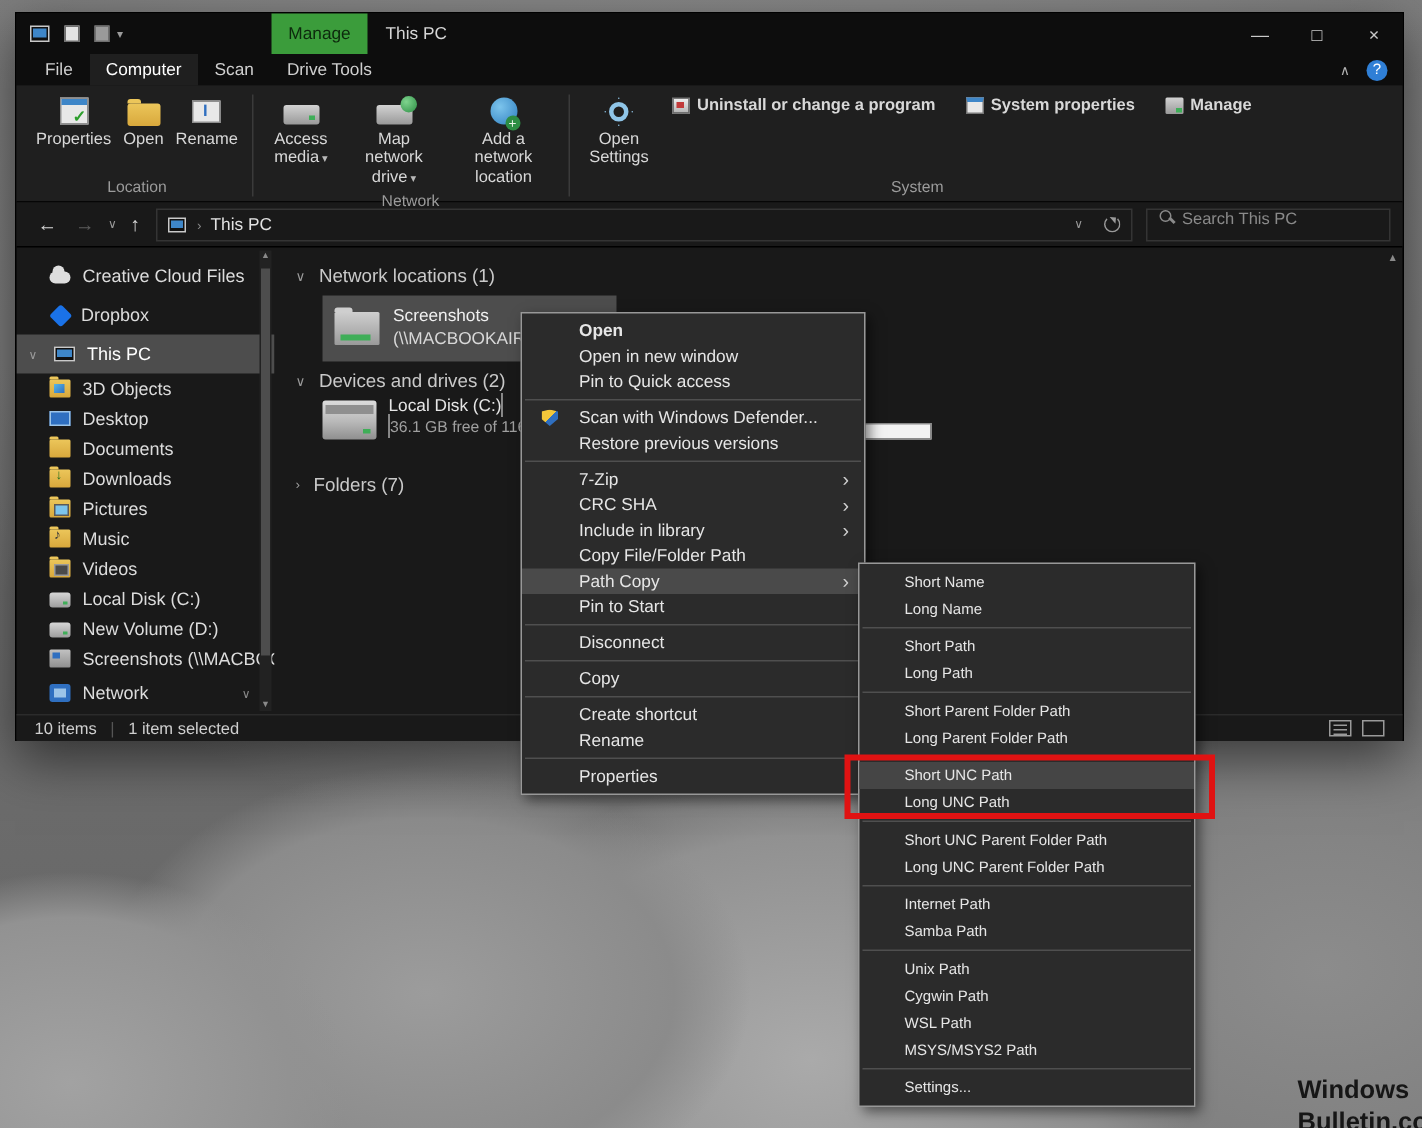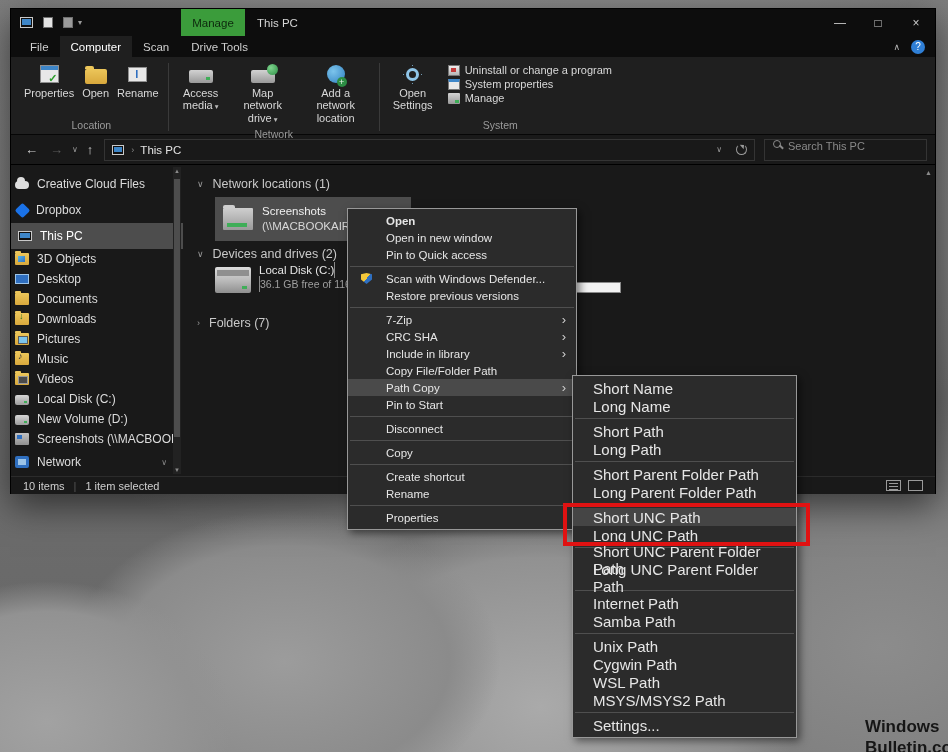--- a/index.html
+++ b/index.html
@@ -65,21 +65,21 @@
   .ri-media { width:24px; height:13px; background:linear-gradient(#d2d2d2,#999); border-radius:2px; position:relative; margin-top:5px; }
   .ri-media::after { content:''; position:absolute; right:3px; bottom:3px; width:4px; height:3px; background:#3fae58; }
   .ri-mapdrive { width:24px; height:13px; background:linear-gradient(#d2d2d2,#999); border-radius:2px; position:relative; margin-top:5px; }
   .ri-mapdrive::before { content:''; position:absolute; right:-3px; top:-6px; width:11px; height:11px; border-radius:50%;
                          background:radial-gradient(circle at 35% 35%, #7fd48e, #2c8d44); }
   .ri-addloc { width:18px; height:18px; border-radius:50%; background:radial-gradient(circle at 35% 35%, #7cc4ec, #2f7fc0); position:relative; }
   .ri-addloc::after { content:'+'; position:absolute; right:-2px; bottom:-4px; color:#e9f4e9; background:#2c8d44; border-radius:50%;
                       width:10px; height:10px; font-size:9px; line-height:10px; text-align:center; }
   .ri-gear { width:13px; height:13px; border:3px solid #8fc5e8; border-radius:50%; position:relative;
              box-shadow:0 -9px 0 -6px #8fc5e8, 0 9px 0 -6px #8fc5e8, -9px 0 0 -6px #8fc5e8, 9px 0 0 -6px #8fc5e8; }
-  .sys-right { display:flex; flex-direction:column; gap:0; padding:3px 0 0 3px; }
+  .sys-right { display:flex; flex-direction:row; gap:12px; padding:3px 0 0 3px;font-weight:bold; }
   .smbtn { display:flex; align-items:center; gap:5px; font-size:11px; color:#d8d8d8; padding:1px 4px; white-space:nowrap; }
   .si { width:12px; height:11px; flex:none; position:relative; }
   .si-uninstall { background:linear-gradient(#eee,#b5b5b5); border:1px solid #777; }
   .si-uninstall::after { content:''; position:absolute; left:2px; top:2px; width:5px; height:4px; background:#c23a3a; }
   .si-sysprops { background:#e8e8e8; border-top:3px solid #3e86c8; border-right:1px solid #777; border-bottom:1px solid #777; border-left:1px solid #777; }
   .si-manage { background:linear-gradient(#d2d2d2,#999); border-radius:1px; }
   .si-manage::after { content:''; position:absolute; right:1px; bottom:1px; width:4px; height:3px; background:#3fae58; }
 
   
   .addr { height:30px; background:#191919; display:flex; align-items:center; padding:0 8px; border-bottom:1px solid #000; }
@@ -97,21 +97,21 @@
   .refresh { width:11px; height:11px; border:1.5px solid #9a9a9a; border-radius:50%; border-top-color:transparent; position:relative; }
   .refresh::after { content:''; position:absolute; top:-3px; right:-1px; border:3px solid transparent; border-left-color:#9a9a9a; transform:rotate(-40deg); }
   .searchbox { width:163px; height:22px; border:1px solid #343434; background:#191919; display:flex; padding:0 8px; gap:7px; }
   .mag { width:8px; height:8px; border:1.5px solid #8a8a8a; border-radius:50%; position:relative; flex:none; }
   .mag::after { content:''; position:absolute; width:5px; height:1.5px; background:#8a8a8a; transform:rotate(45deg); right:-4px; bottom:-1px; }
   .search-text { color:#8a8a8a; font-size:11px; white-space:nowrap; overflow:hidden; }
 
   
   .contentrow { display:flex; height:311px; position:relative; }
   .sidebar { width:172px; position:relative; padding-top:6px; overflow:hidden; flex:none; }
-  .sb-item { display:flex; align-items:center; gap:8px; height:26px; padding-left:4px; color:#dcdcdc; font-size:12px; white-space:nowrap; overflow:hidden; }
+  .sb-item { display:flex; align-items:center; gap:8px; height:26px; padding-left:22px; color:#dcdcdc; font-size:12px; white-space:nowrap; overflow:hidden; }
   .sb-item.child { height:20px; }
   .sb-item.selected { background:#4d4d4d; color:#fff; }
   .sb-item .chev { width:9px; margin-left:-14px; color:#9a9a9a; font-size:8px; flex:none; }
   .right-chev { margin-left:auto; margin-right:16px; color:#8a8a8a; font-size:8px; }
   .sb-scroll { position:absolute; right:2px; top:2px; bottom:2px; width:8px; background:#222; }
   .sb-thumb { position:absolute; left:1px; top:12px; width:6px; height:258px; background:#4d4d4d; }
   .sb-arrow { position:absolute; left:0; width:8px; text-align:center; color:#8a8a8a; font-size:6px; }
   .sb-arrow.up { top:1px; } .sb-arrow.down { bottom:1px; }
 
   .ico { width:14px; height:12px; flex:none; position:relative; display:inline-block; }
@@ -173,21 +173,21 @@
   .ci.bold { font-weight:bold; }
   .ci.hl { background:#4a4a4a; }
   .ci .arrow { margin-left:auto; color:#cfcfcf; font-size:13px; line-height:1; }
   .mi-icon { position:absolute; left:13px; top:3px; }
   .shield { width:11px; height:11px; background:linear-gradient(135deg,#f3c73a 0 50%,#2f6fc0 50% 100%);
             clip-path:polygon(50% 0,100% 12%,100% 58%,50% 100%,0 58%,0 12%); }
   .msep { height:1px; background:#4f4f4f; margin:3px 2px; }
 
   #sub { position:absolute; left:572px; top:375px; width:225px; background:#2b2b2b; border:1px solid #989898;
          padding:3px 0; z-index:45; box-shadow:3px 3px 8px rgba(0,0,0,.5); }
-  .si2 { height:18px; display:flex; align-items:center; padding:0 10px 0 20px; color:#e6e6e6; font-size:15px; }
+  .si2 { height:18px; display:flex; align-items:center; padding:0 10px 0 30px; color:#e6e6e6; font-size:10px; }
   .si2.hl { background:#454545; }
 
   #redbox { position:absolute; left:563px; top:503px; width:247px; height:43px; border:4px solid #e01212; z-index:60; }
 
   #watermark { position:absolute; left:865px; top:716px; z-index:10; color:#161616; font-weight:bold;
                font-size:17px; line-height:1.25; }
 </style>
 </head>
 <body>
 

